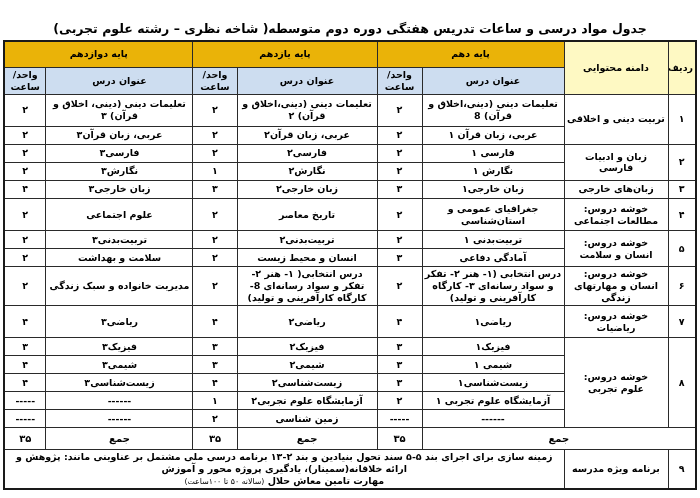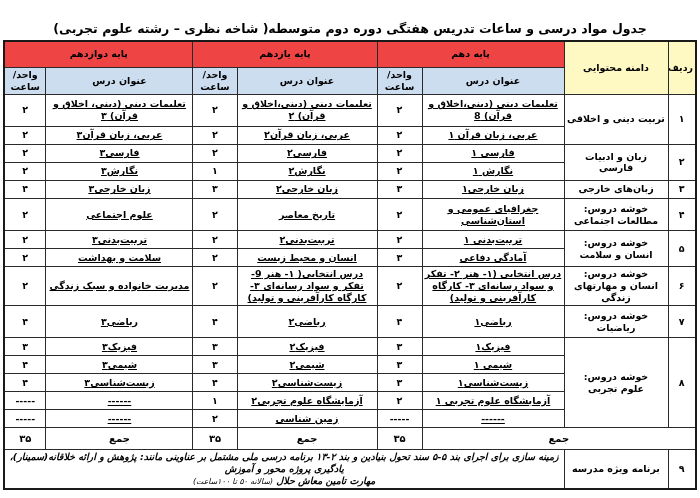--- a/index.html
+++ b/index.html
@@ -29,31 +29,31 @@
     text-align:center;
     vertical-align:middle;
     padding:1px 2px;
     font-size:9.5px;
     line-height:1.25;
     overflow:hidden;
   }
   tr.hdr1{height:26px;}
   tr.hdr2{height:27px;}
   tr.hdr2 td{background:#cdddf0;font-size:9.5px;}
-  td.grade-head{font-size:10px;background:#ef4444;}
+  td.grade-head{font-size:10px;background:#eab308;}
   td.rowno-head, td.domain-head{font-size:10px;background:#fef9c3;}
-  td.course{font-size:9px;text-decoration:underline;}
+  td.course{font-size:9px;}
   td.unit{font-size:10px;}
   td.domain{font-size:9.5px;white-space:pre-line;}
   td.rowno{font-size:10px;}
   tr.tall{height:36px;}
   tr.total-row{height:22px;}
   tr.total-row td{font-size:10px;text-align:center;}
   tr.special-row{height:38px;}
-  td.special-text{font-size:8.6px;line-height:1.35;font-style:italic;}
+  td.special-text{font-size:8.6px;line-height:1.35;}
   td.special-text .note{font-size:7.8px;font-weight:normal;margin-top:19px;}
   td.dash{font-size:9px;letter-spacing:0;}
 </style>
 </head>
 <body>
 
 <div class="page-title">جدول مواد درسی و ساعات تدریس هفتگی دوره دوم متوسطه( شاخه نظری – رشته علوم تجربی)</div>
 
 <table class="curriculum">
   <colgroup>
@@ -163,21 +163,21 @@
       <td class="course">سلامت و بهداشت</td>
       <td class="unit">۲</td>
     </tr>
 
     <tr class="tall">
       <td class="rowno">۶</td>
       <td class="domain">خوشه دروس:
 انسان و مهارتهای زندگی</td>
       <td class="course">درس انتخابی (۱- هنر ۲- تفکر و سواد رسانه‌ای ۳- کارگاه کارآفرینی و تولید)</td>
       <td class="unit">۲</td>
-      <td class="course">درس انتخابی( ۱- هنر 9- تفکر و سواد رسانه‌ای ۳- کارگاه کارآفرینی و تولید)</td>
+      <td class="course">درس انتخابی( ۱- هنر ۲- تفکر و سواد رسانه‌ای 8- کارگاه کارآفرینی و تولید)</td>
       <td class="unit">۲</td>
       <td class="course">مدیریت خانواده و سبک زندگی</td>
       <td class="unit">۲</td>
     </tr>
 
     <tr>
       <td class="rowno">۷</td>
       <td class="domain">خوشه دروس:
 ریاضیات</td>
       <td class="course">ریاضی۱</td>

